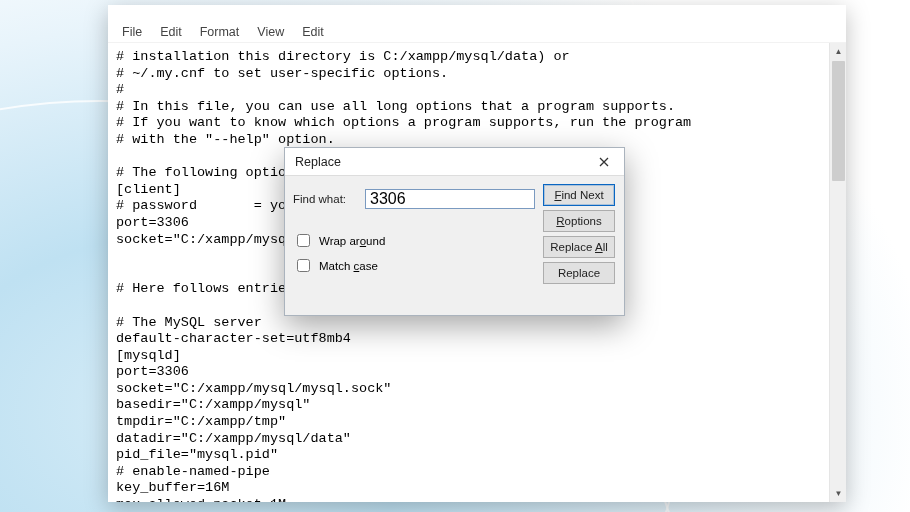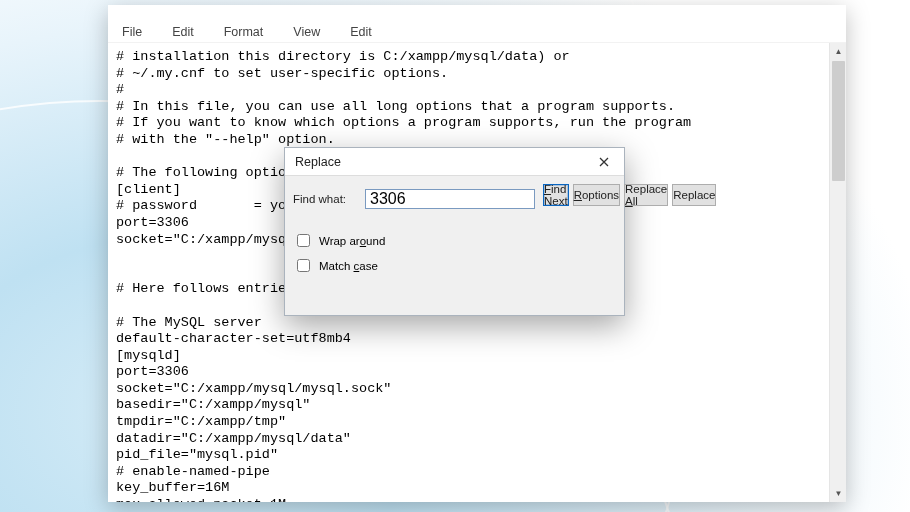--- a/index.html
+++ b/index.html
@@ -37,21 +37,21 @@
     box-shadow: 0 6px 22px rgba(0,0,0,0.25);
     display: flex;
     flex-direction: column;
   }
   .titlebar {
     height: 16px;
     background: #ffffff;
   }
   .menubar {
     display: flex;
-    gap: 14px;
+    gap: 2px;
     padding: 0 6px;
     font-size: 12.5px;
     color: #444;
     background: #ffffff;
     border-bottom: 1px solid #f2f2f2;
     height: 22px;
     align-items: center;
   }
   .menubar span {
     padding: 2px 8px;
@@ -158,20 +158,21 @@
     padding: 0 4px;
     background:#fff;
   }
   .row input.focused { border-color:#2a7dd4; outline:1px solid rgba(42,125,212,0.4);}
   .buttons {
     position: absolute;
     right: 9px;
     top: 8px;
     width: 72px;
     display: flex;
+    flex-direction: column;
     gap: 4px;
   }
   .btn {
     height: 22px;
     background: #e1e1e1;
     border: 1px solid #adadad;
     font-size: 11.5px;
     display: flex;
     align-items: center;
     justify-content: center;

